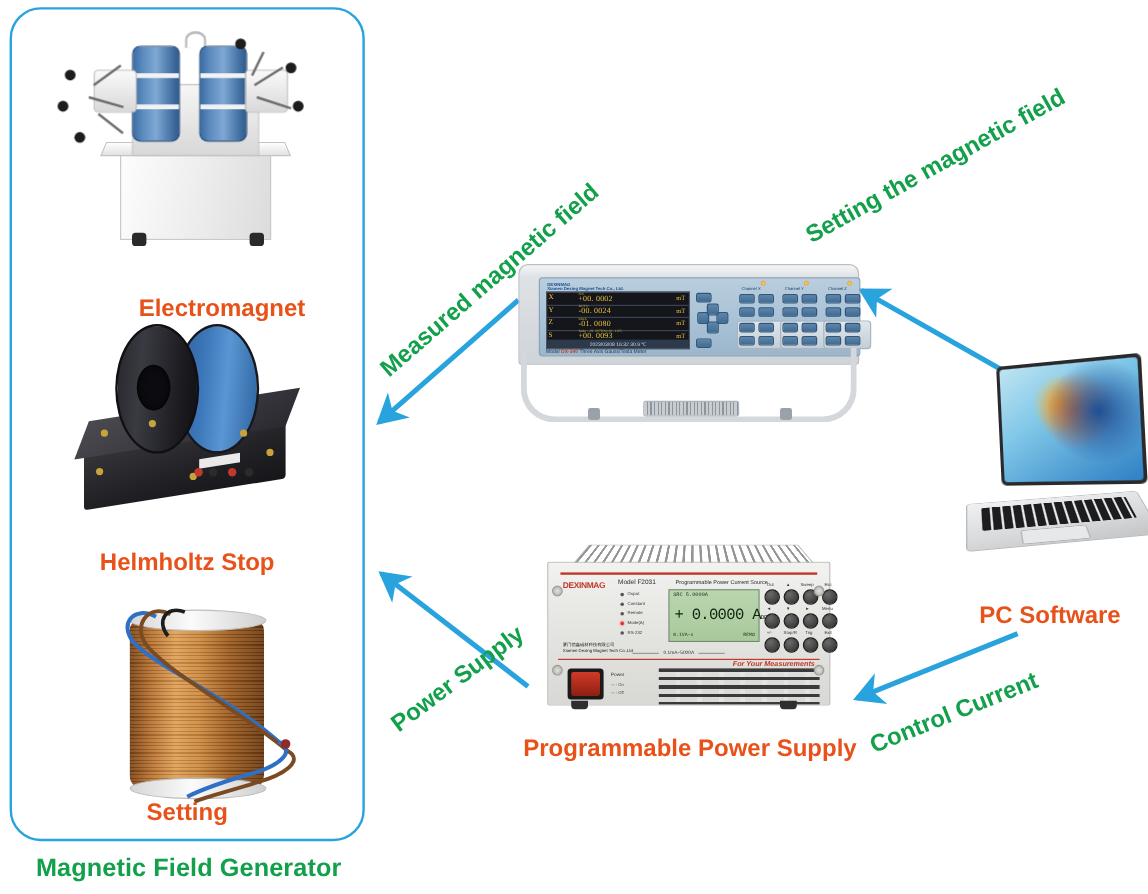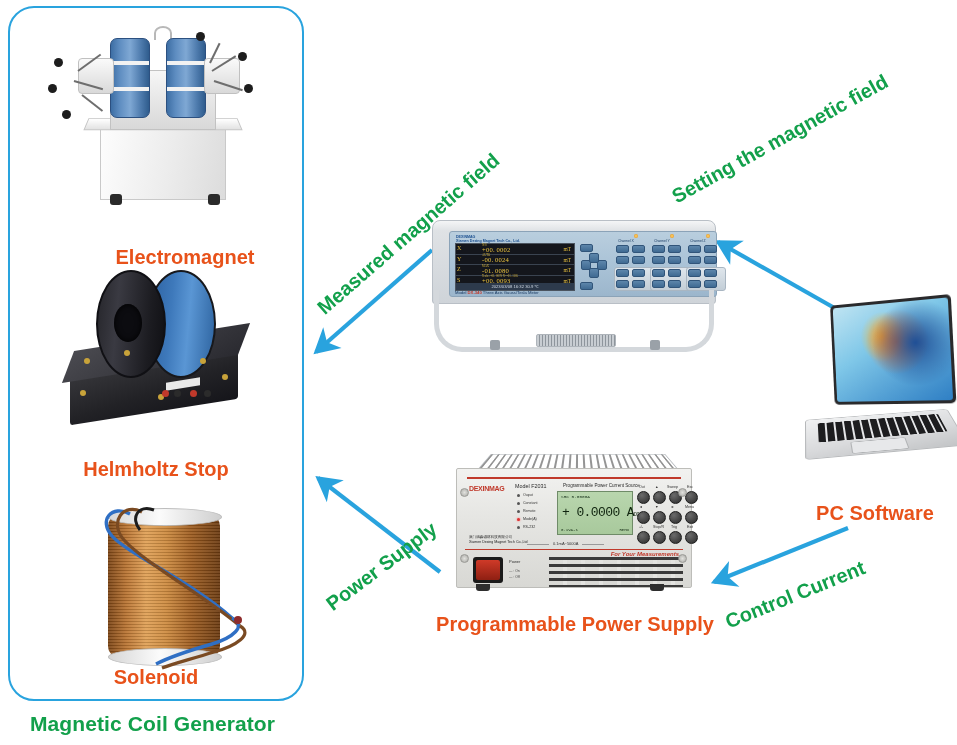--- a/index.html
+++ b/index.html
@@ -495,21 +495,21 @@
     <line x1="432" y1="250" x2="316" y2="352" stroke="#29A3DE" stroke-width="4.2" marker-end="url(#ah)"></line>
 
     <line x1="838" y1="310" x2="718" y2="242" stroke="#29A3DE" stroke-width="4.2" marker-end="url(#ah)"></line>
 
     <line x1="440" y1="572" x2="318" y2="478" stroke="#29A3DE" stroke-width="4.2" marker-end="url(#ah)"></line>
 
     <line x1="848" y1="528" x2="714" y2="582" stroke="#29A3DE" stroke-width="4.2" marker-end="url(#ah)"></line>
   </svg>
 
   <div id="generator-box"></div>
-  <div id="generator-caption">Magnetic Coil Generator</div>
+  <div id="generator-caption">Magnetic Field Generator</div>
 
   <div class="art" id="electromagnet-art">
     <div class="em-base"></div>
     <div class="em-top-plate"></div>
     <div class="em-yoke"></div>
     <div class="em-ring"></div>
 
     <div class="em-coil left">
       <div class="band" style="top:22px"></div>
         <div class="band" style="top:48px"></div>
@@ -567,21 +567,21 @@
     <div class="sol-cap" style="top:150px"></div>
     <svg width="190" height="175" style="position:absolute;left:0;top:0">
       <path d="M58,16 C40,6 26,22 40,38 C56,56 120,84 160,120" stroke="#2f6fc4" stroke-width="3.4" fill="none"></path>
       <path d="M70,14 C52,4 36,24 52,42 C74,66 130,96 168,128" stroke="#7a4a22" stroke-width="3.2" fill="none"></path>
       <path d="M82,12 C66,6 58,20 68,32" stroke="#1d1d1d" stroke-width="3" fill="none"></path>
       <path d="M160,120 C176,128 160,140 140,146 C112,154 96,160 84,166" stroke="#2f6fc4" stroke-width="3.4" fill="none"></path>
       <path d="M168,128 C182,136 164,148 142,154 C116,162 100,166 90,170" stroke="#7a4a22" stroke-width="3.2" fill="none"></path>
       <circle cx="166" cy="122" r="4" fill="#8e2b2b"></circle>
     </svg>
   </div>
-  <div class="caption-orange" style="left:8px; top:666px; width:296px;">Solenoid</div>
+  <div class="caption-orange" style="left:8px; top:666px; width:296px;">Setting</div>
 
   <div class="art" id="gauss-art">
     <div class="gm-shell">
       <div class="gm-face">
 
         <div class="gm-brand">
           <div>DEXINMAG</div>
           <div>Xiamen Dexing Magnet Tech Co., Ltd.</div>
         </div>
 

